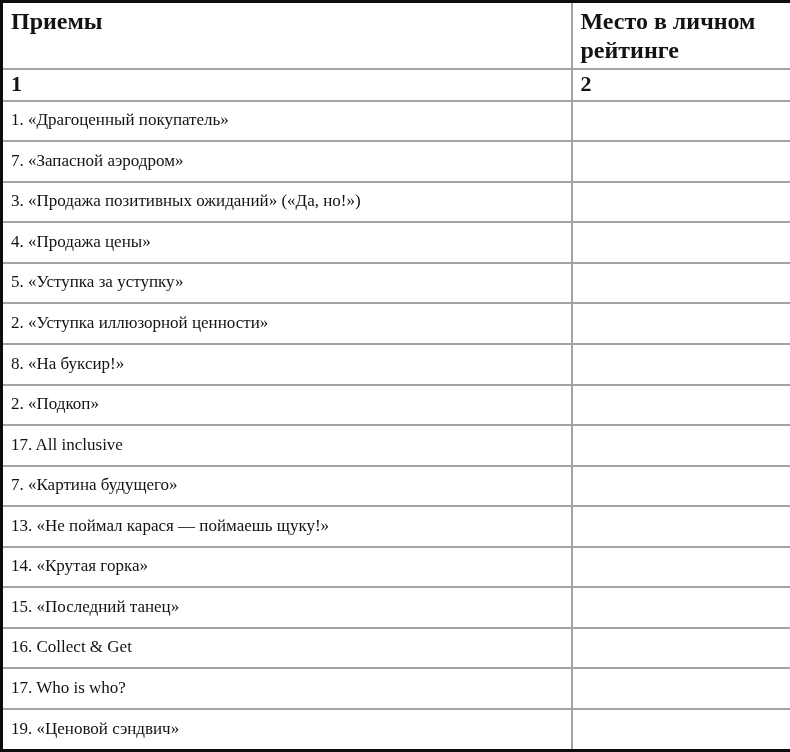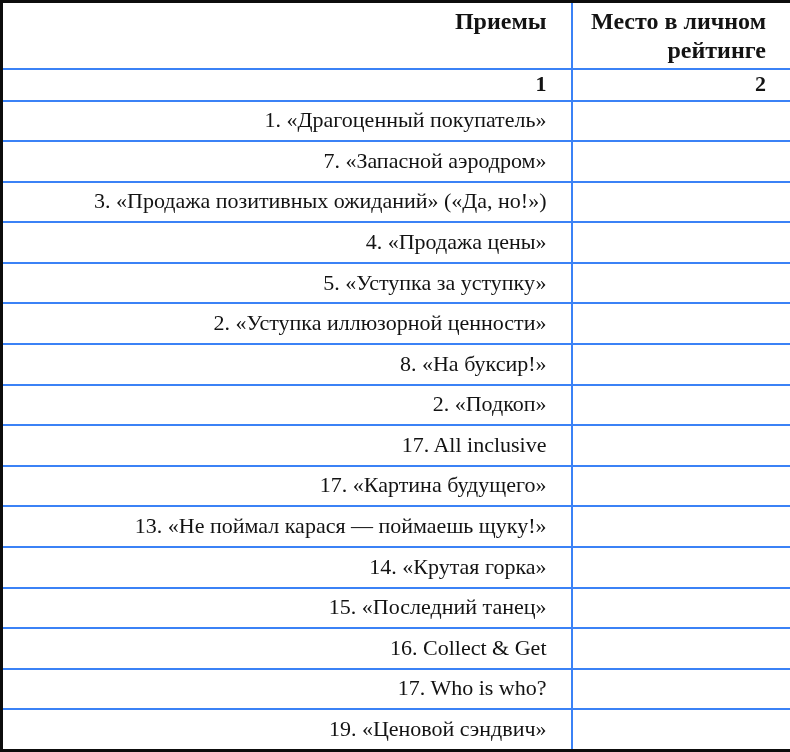--- a/index.html
+++ b/index.html
@@ -19,43 +19,43 @@
     border-collapse: collapse;
     table-layout: fixed;
     background: #ffffff;
     color: #131313;
     font-family: "Liberation Serif", "DejaVu Serif", serif;
     border: 3px solid #0d0d0d;
   }
   col.col-main   { width: 570px; }
   col.col-rating { width: 220px; }
   th, td {
-    border: 2px solid #3b82f6;
+    border: 2px solid #a3a3a3;
     padding: 2px 24px 3px 8px;
-    text-align: right;
+    text-align: left;
     box-sizing: border-box;
     overflow: hidden;
   }
   tr.header-row th {
     font-size: 24px;
     line-height: 1.2;
     font-weight: bold;
     vertical-align: top;
     height: 58px;
     padding-top: 4px;
   }
   tr.colnum-row td {
     font-size: 22px;
     font-weight: bold;
     vertical-align: top;
     height: 26px;
     padding-top: 1px;
   }
   tr.data-row td {
-    font-size: 22px;
+    font-size: 17px;
     line-height: 1.2;
     font-weight: normal;
     vertical-align: middle;
     white-space: nowrap;
   }
 </style>
 </head>
 <body>
 
 <div class="page">
@@ -105,21 +105,21 @@
       </tr>
       <tr class="data-row">
         <td>2. «Подкоп»</td>
         <td></td>
       </tr>
       <tr class="data-row">
         <td>17. All inclusive</td>
         <td></td>
       </tr>
       <tr class="data-row">
-        <td>17. «Картина будущего»</td>
+        <td>7. «Картина будущего»</td>
         <td></td>
       </tr>
       <tr class="data-row">
         <td>13. «Не поймал карася — поймаешь щуку!»</td>
         <td></td>
       </tr>
       <tr class="data-row">
         <td>14. «Крутая горка»</td>
         <td></td>
       </tr>

